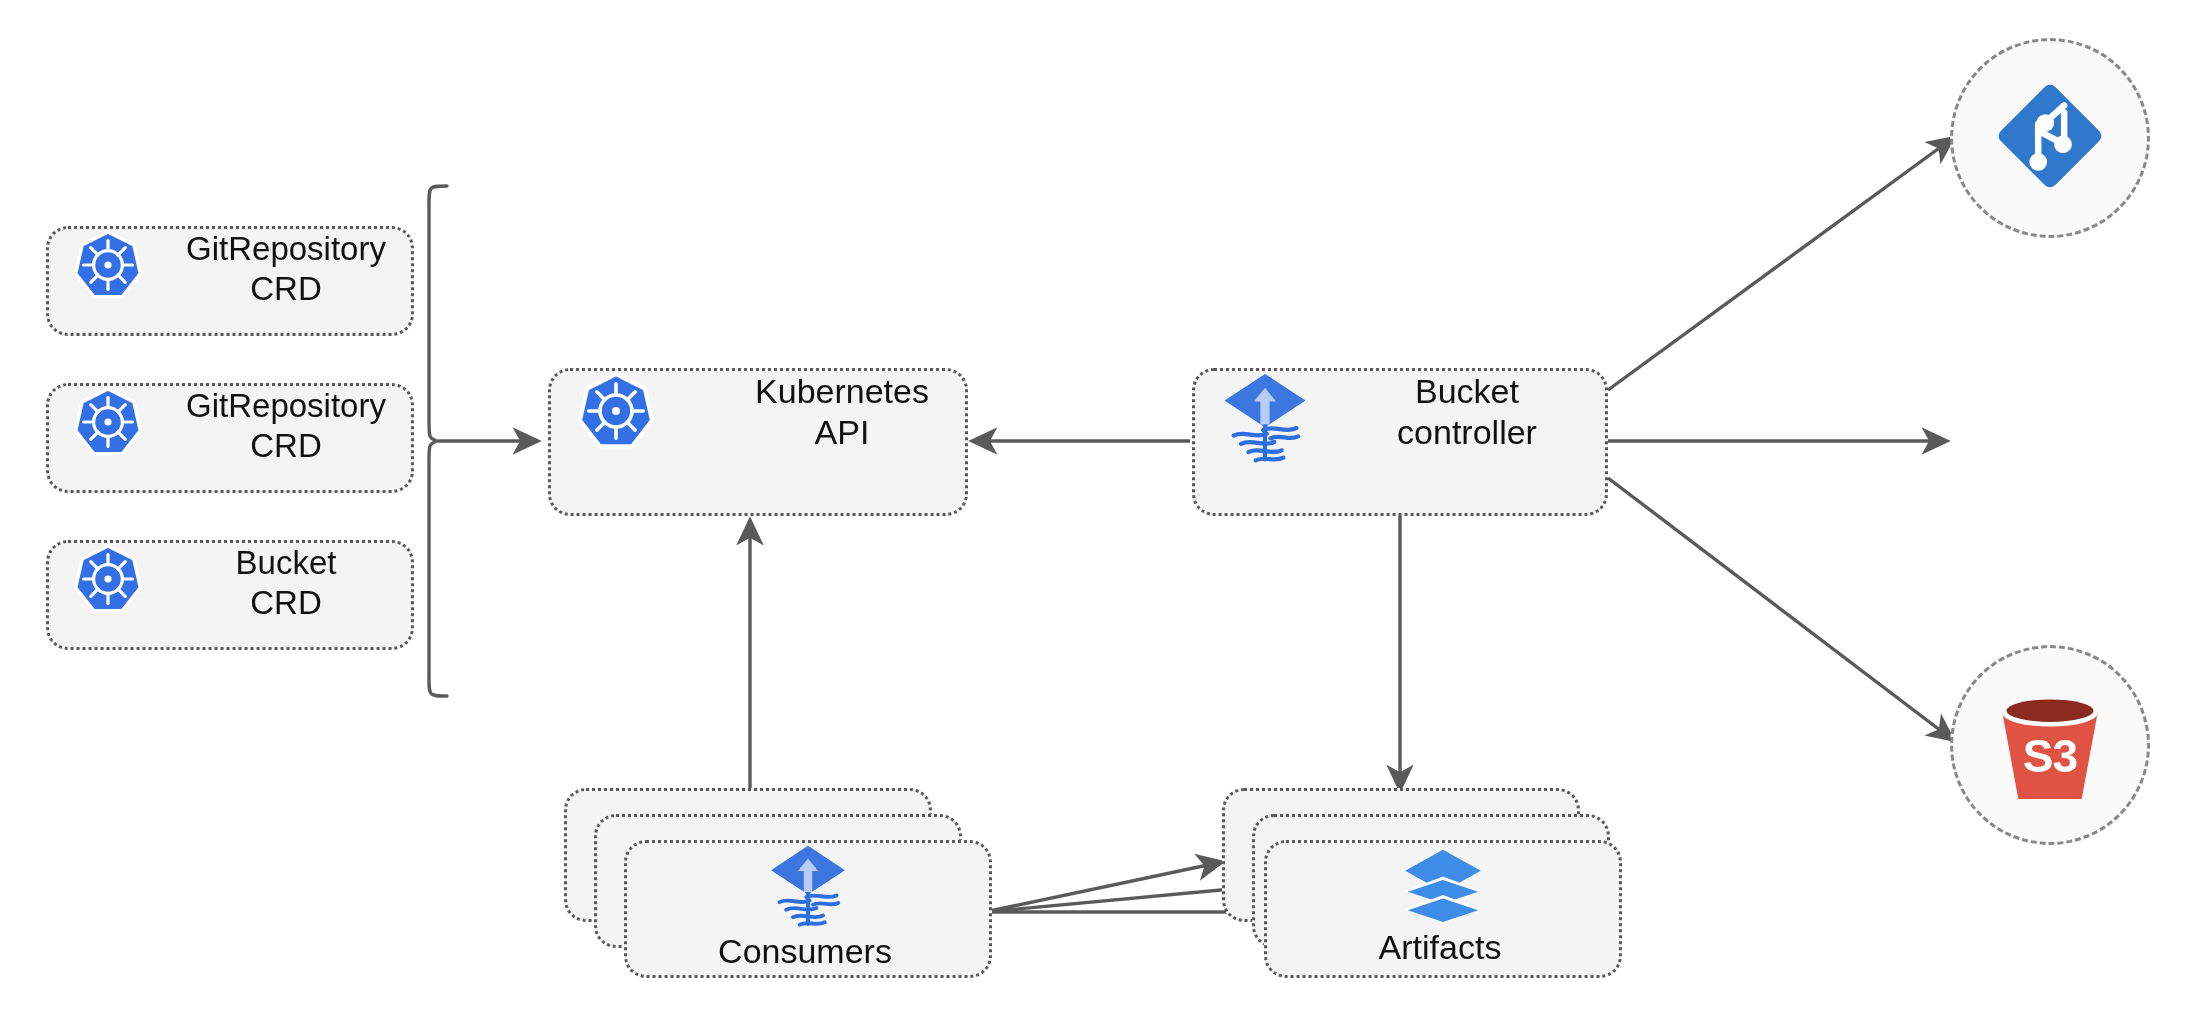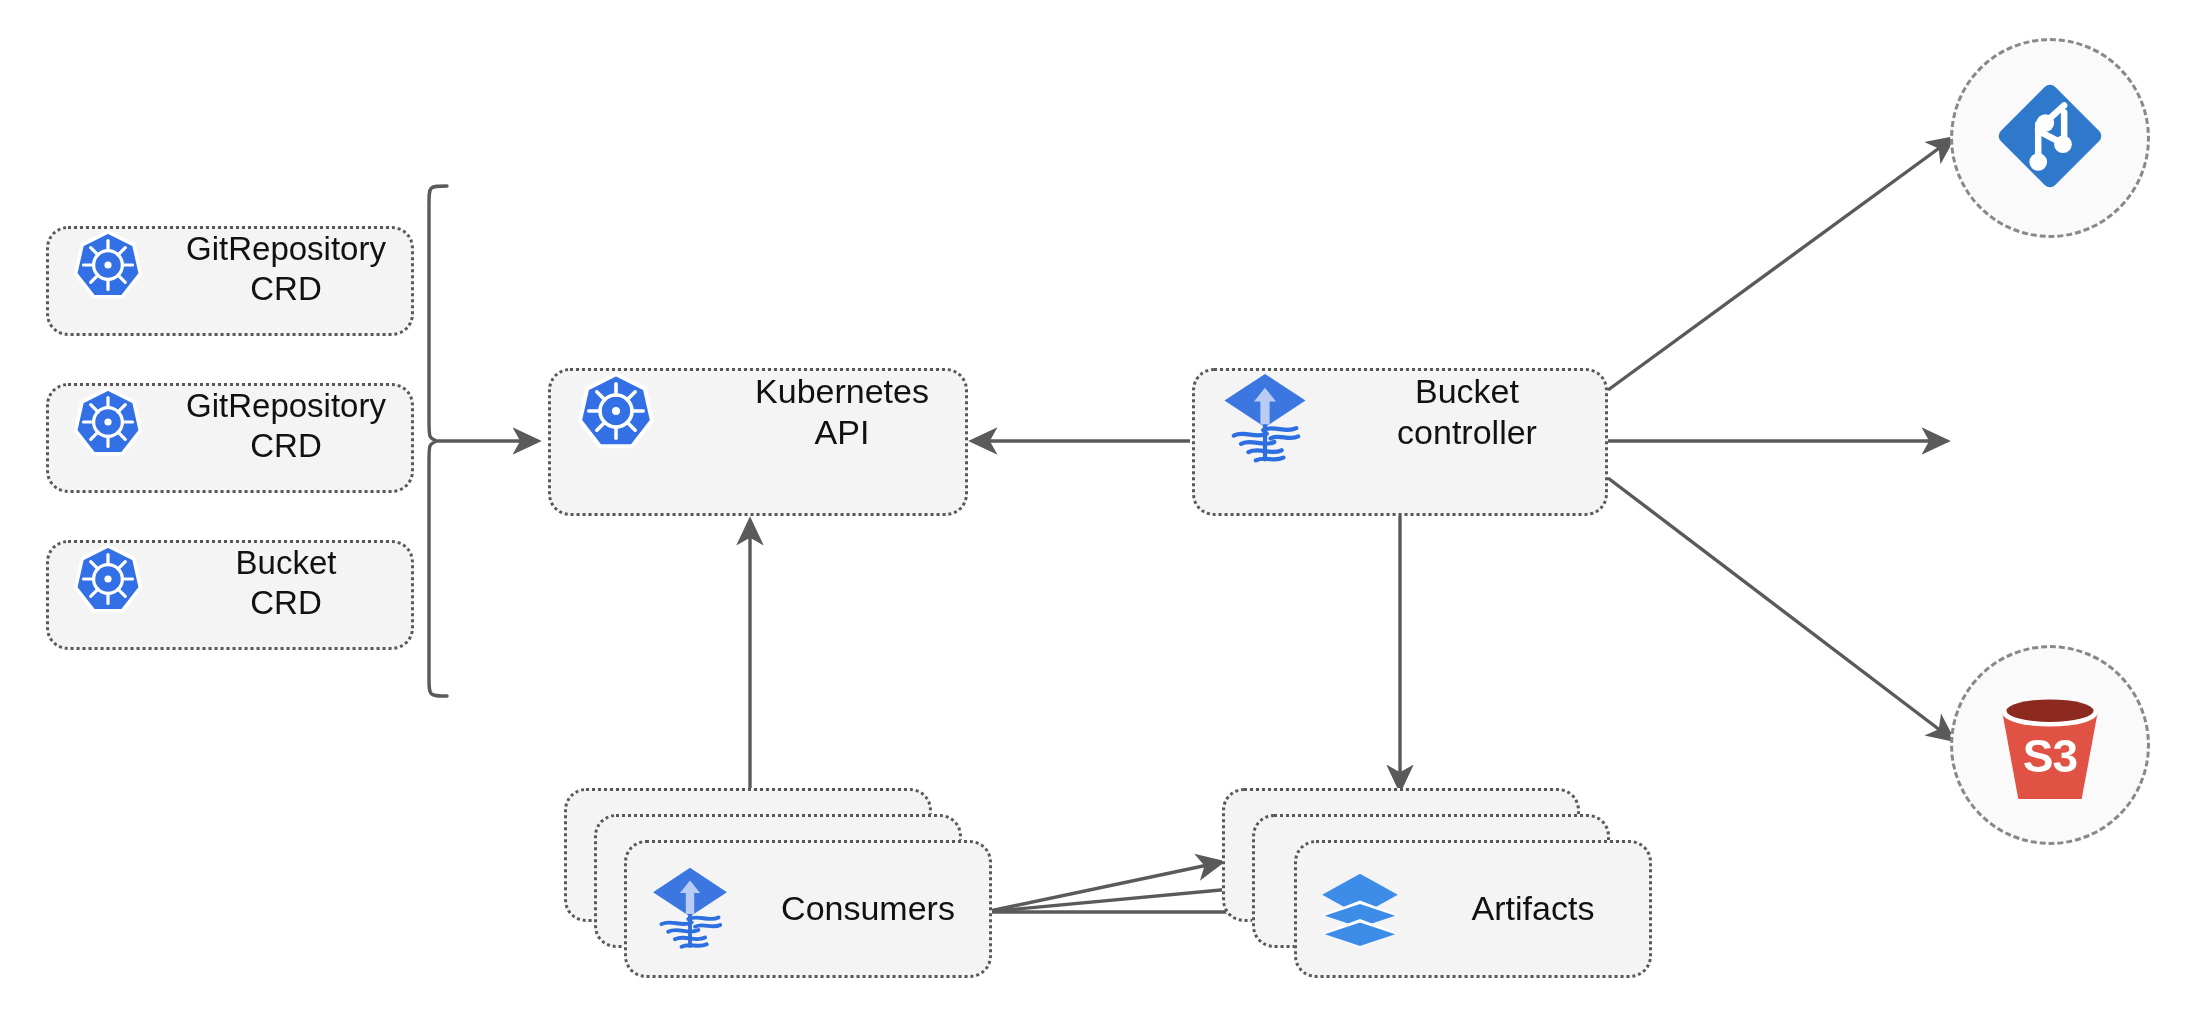--- a/index.html
+++ b/index.html
@@ -66,20 +66,21 @@
     box-sizing: border-box;
     background: #f4f4f4;
     border: 3px dotted #585858;
     border-radius: 22px;
   }
   .stack .card.front {
     display: flex;
     align-items: center;
     justify-content: flex-start;
     z-index: 3;
+    flex-direction: column;
   }
   .stack .card.mid { z-index: 2; }
   .stack .card.back { z-index: 1; }
   
   .circle-node {
     position: absolute;
     z-index: 2;
     box-sizing: border-box;
     background: #fafafa;
     border: 3px dashed #888888;
@@ -256,21 +257,21 @@
           </g>
         </svg>
       </span>
       <span class="node-label">Consumers</span>
     </div>
   </div>
 
   <div class="stack" style="left:1222px; top:788px; width:418px; height:192px;">
     <div class="card back" style="left:0px; top:0px; width:358px; height:134px;"></div>
     <div class="card mid" style="left:30px; top:26px; width:358px; height:134px;"></div>
-    <div class="card front" style="left:72px; top:52px; width:358px; height:138px;">
+    <div class="card front" style="left:42px; top:52px; width:358px; height:138px;">
       <span class="node-icon" style="width:126px;">
         <svg width="84" height="84" viewBox="0 0 100 100" aria-hidden="true">
           <polygon points="50,8 95,33 50,58 5,33" fill="#3d8ce8"></polygon>
           <polygon points="50,40 95,57 50,74 5,57" fill="#ffffff"></polygon>
           <polygon points="50,44 92,58 50,72 8,58" fill="#3d8ce8"></polygon>
           <polygon points="50,62 95,79 50,96 5,79" fill="#ffffff"></polygon>
           <polygon points="50,66 92,80 50,94 8,80" fill="#3d8ce8"></polygon>
         </svg>
       </span>
       <span class="node-label">Artifacts</span>

